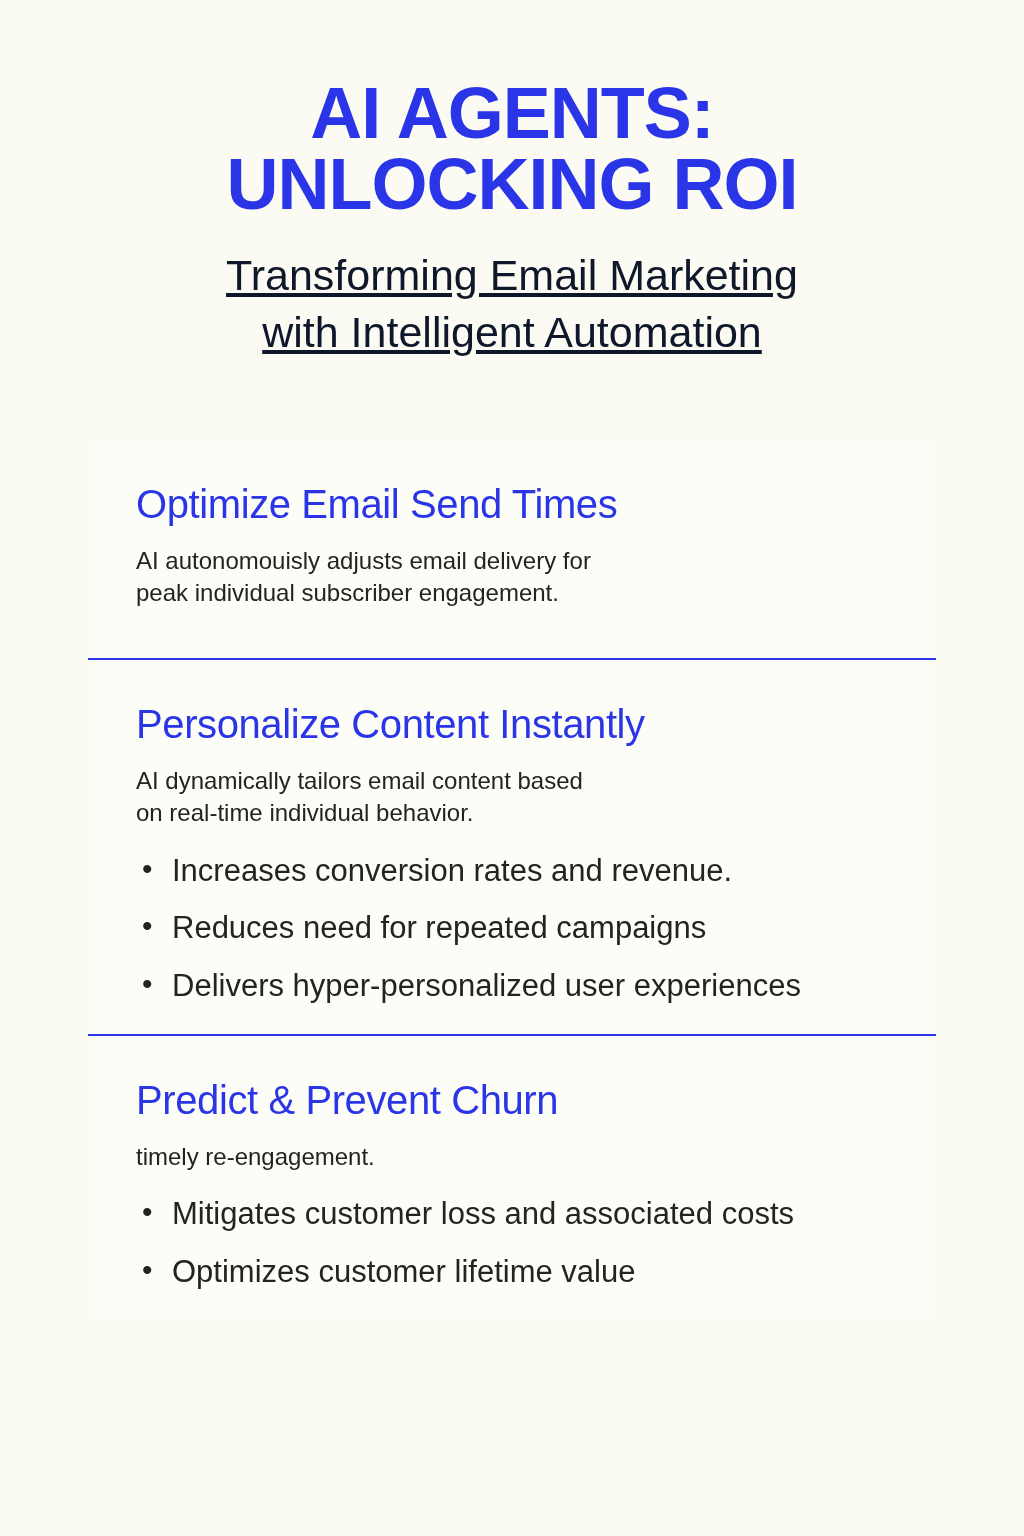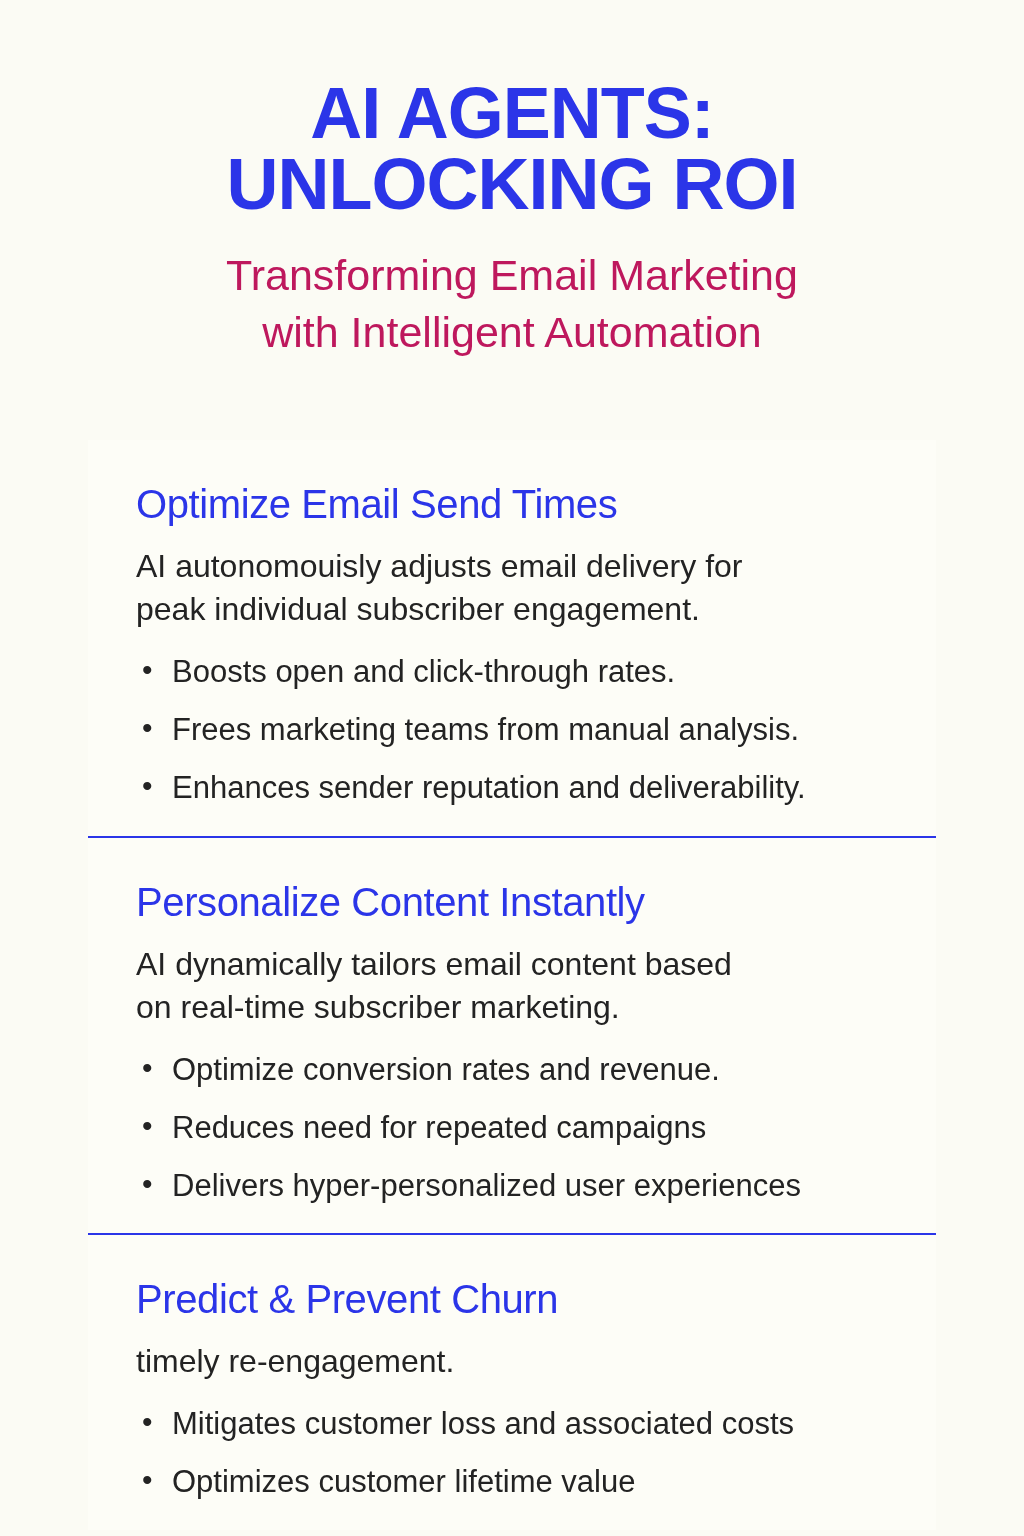--- a/index.html
+++ b/index.html
@@ -32,24 +32,25 @@
     font-size: 72px;
     line-height: 0.98;
     letter-spacing: -1px;
     margin: 0 40px;
   }
   .title .line {
     display: block;
   }
   .subtitle {
     margin: 28px 60px 0 60px;
-    color: #be185d;
+    color: #0f172a;
     font-size: 43px;
     line-height: 1.33;
     font-weight: 400;
+    text-decoration: underline;
   }
   .subtitle .line {
     display: block;
   }
 
   
   .content {
     position: absolute;
     top: 440px;
     left: 88px;
@@ -65,21 +66,21 @@
   }
   .section-heading {
     color: #2b35e8;
     font-size: 40px;
     font-weight: normal;
     margin: 0 0 18px 0;
     letter-spacing: -0.4px;
   }
   .section-desc {
     color: #232323;
-    font-size: 32px;
+    font-size: 24px;
     line-height: 1.35;
     margin: 0 0 22px 0;
   }
   .section-desc .line {
     display: block;
   }
   .bullets {
     list-style: none;
     margin: 0;
     padding: 0;
@@ -126,39 +127,34 @@
 
   <div class="content">
 
     <div class="section">
       <div class="section-inner">
         <h2 class="section-heading">Optimize Email Send Times</h2>
         <div class="section-desc">
           <span class="line">AI autonomouisly adjusts email delivery for</span>
           <span class="line">peak individual subscriber engagement.</span>
         </div>
-        <ul class="bullets">
-          <li>Boosts open and click-through rates.</li>
-          <li>Frees marketing teams from manual analysis.</li>
-          <li>Enhances sender reputation and deliverability.</li>
-        </ul>
       </div>
     </div>
 
     <div class="divider"></div>
 
     <div class="section">
       <div class="section-inner">
         <h2 class="section-heading">Personalize Content Instantly</h2>
         <div class="section-desc">
           <span class="line">AI dynamically tailors email content based</span>
-          <span class="line">on real-time subscriber marketing.</span>
+          <span class="line">on real-time individual behavior.</span>
         </div>
         <ul class="bullets">
-          <li>Optimize conversion rates and revenue.</li>
+          <li>Increases conversion rates and revenue.</li>
           <li>Reduces need for repeated campaigns</li>
           <li>Delivers hyper-personalized user experiences</li>
         </ul>
       </div>
     </div>
 
     <div class="divider"></div>
 
     <div class="section">
       <div class="section-inner">

